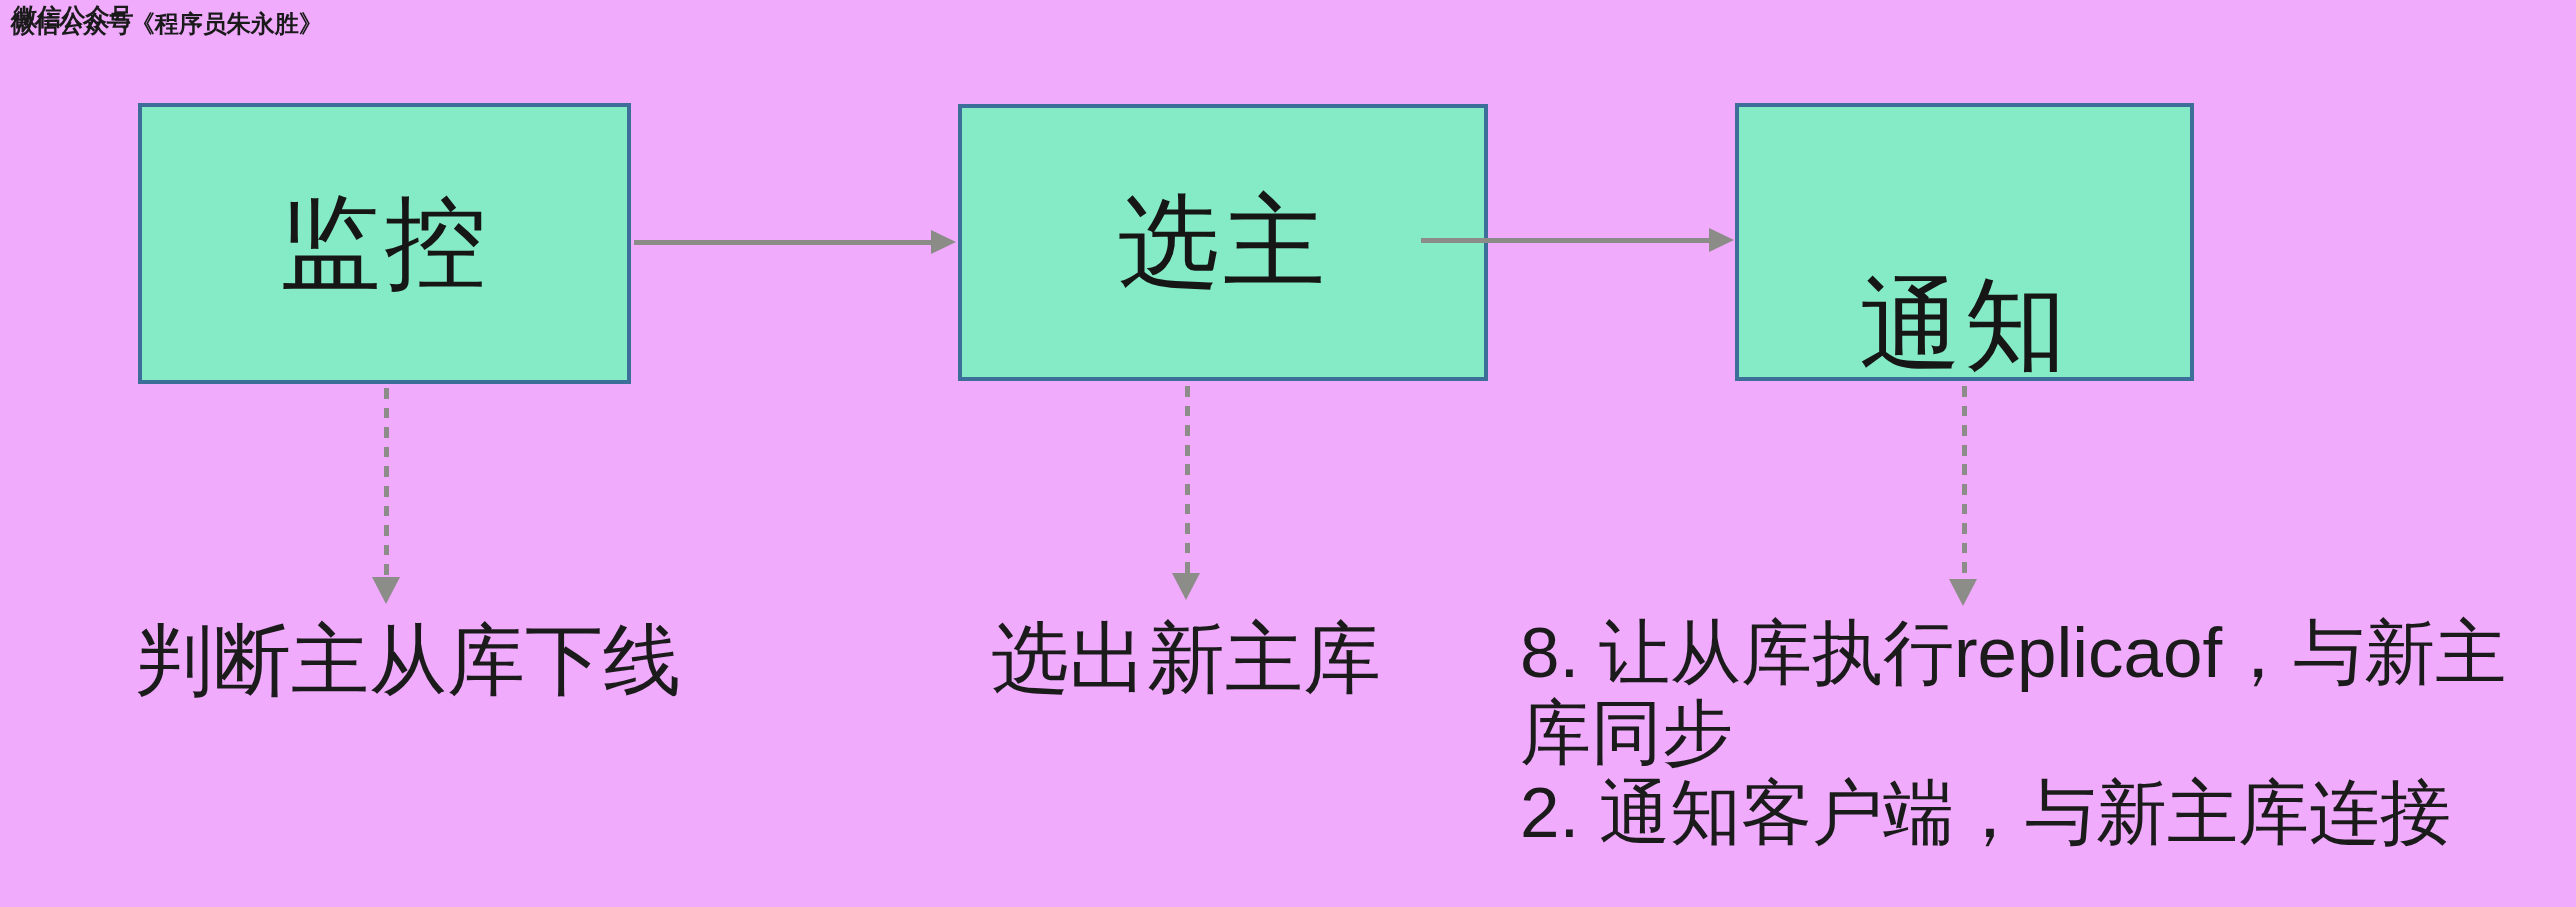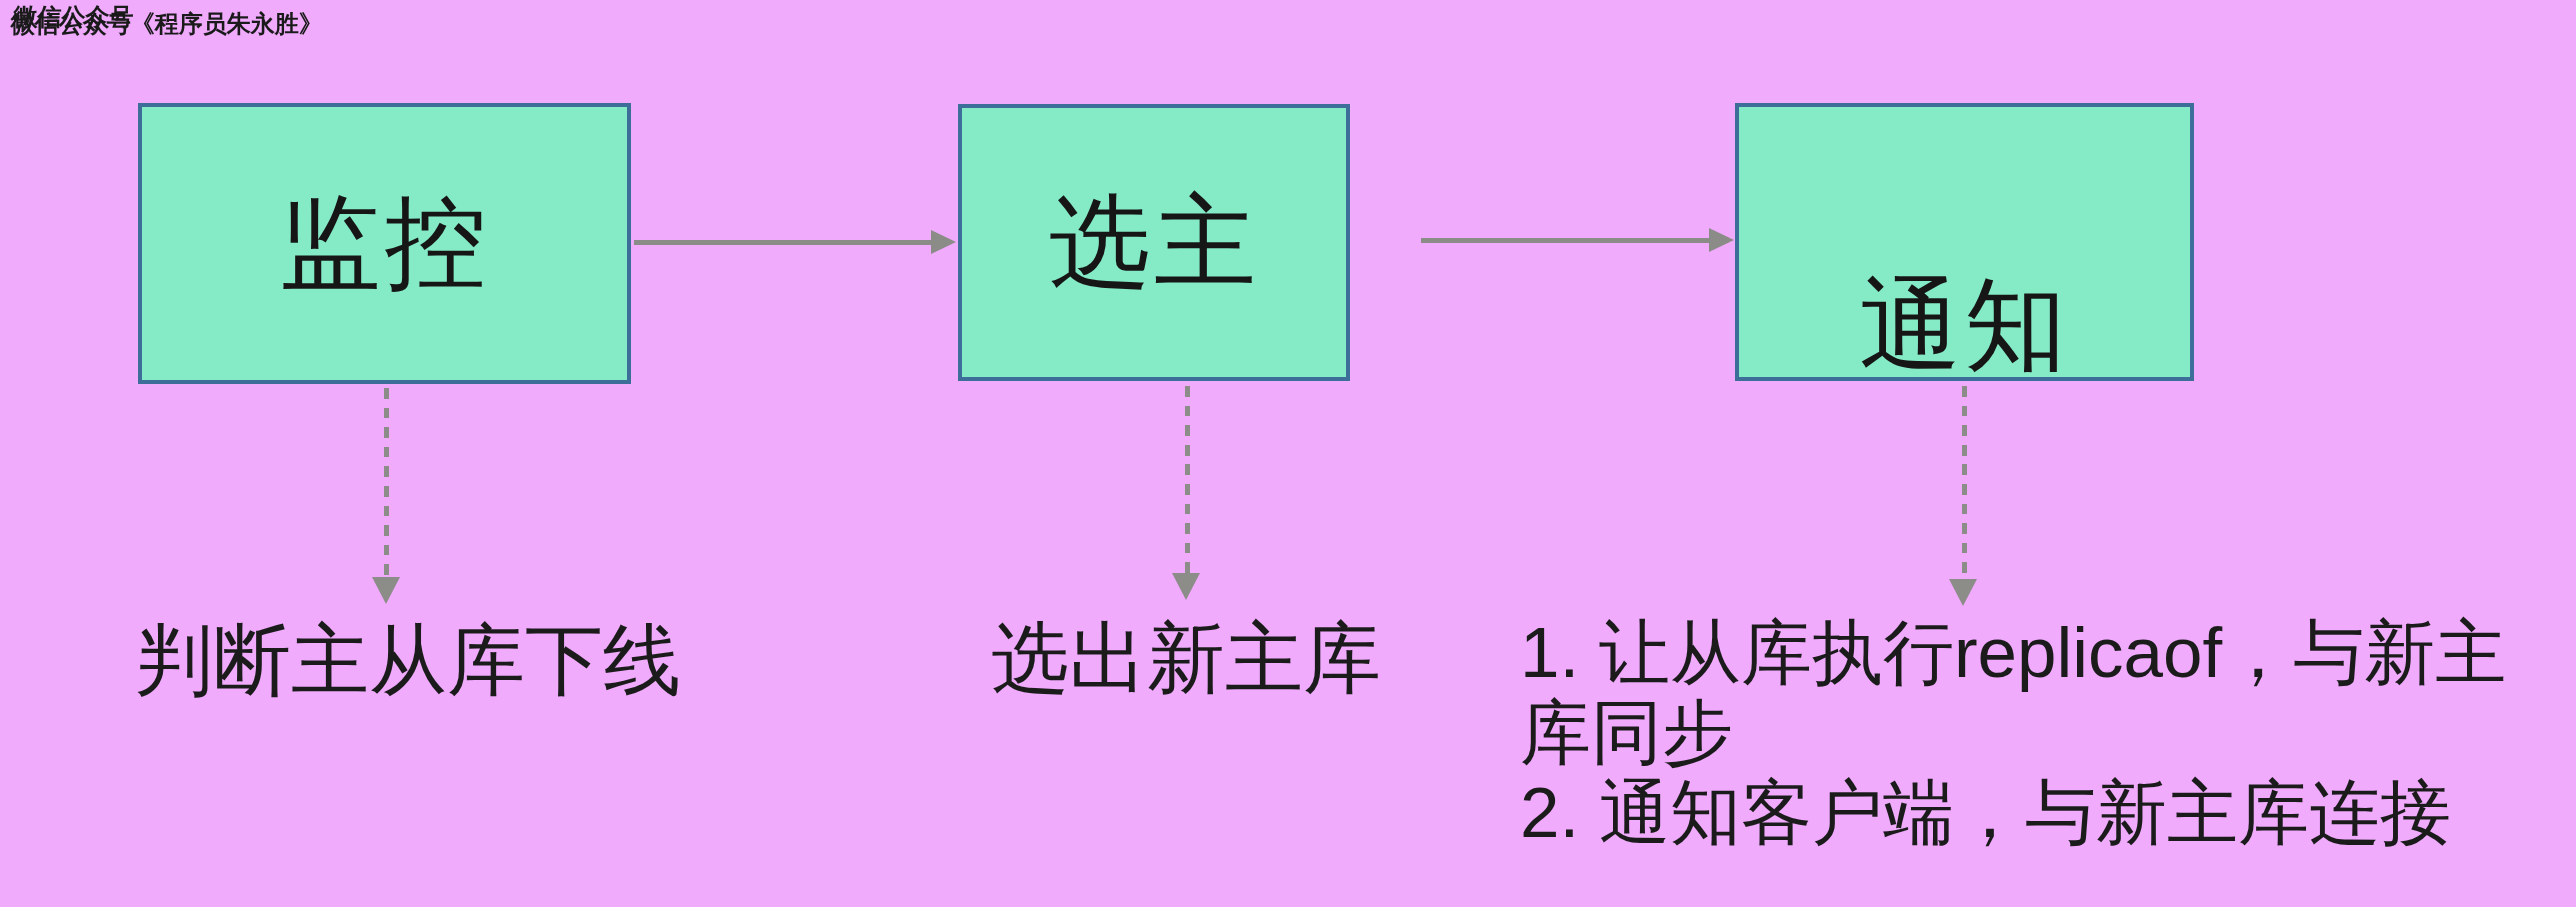--- a/index.html
+++ b/index.html
@@ -30,21 +30,21 @@
 
   
   .node {
     position: absolute;
     background: #85ebc7;
     border: 4.5px solid #3d6e99;
     box-sizing: border-box;
     display: flex; align-items: center; justify-content: center;
   }
   #node-monitor { left: 138px; top: 103px; width: 493px; height: 281px; }
-  #node-elect   { left: 958px; top: 104px; width: 392px; height: 277px; }
+  #node-elect   { left: 958px; top: 104px; width: 530px; height: 277px; }
   #node-notify  { left: 1735px; top: 103px; width: 459px; height: 278px; align-items: flex-end; }
   .node-label {
     font-size: 102px;
     line-height: 1;
     letter-spacing: 3.6px;
     color: #161616;
     white-space: nowrap;
     font-family: Liberation Serif, serif;
   }
 
@@ -122,19 +122,19 @@
 
   <div class="v-dash" id="dash2"></div>
   <div class="v-head" id="dash2-head"></div>
 
   <div class="v-dash" id="dash3"></div>
   <div class="v-head" id="dash3-head"></div>
 
   <div class="desc" id="desc-monitor">判断主从库下线</div>
   <div class="desc" id="desc-elect">选出新主库</div>
   <div class="desc" id="desc-notify">
-    <div>1. 让从库执行replicaof，与新主</div>
+    <div>8. 让从库执行replicaof，与新主</div>
     <div>库同步</div>
     <div>2. 通知客户端，与新主库连接</div>
   </div>
 
 </div>
 
 
 </body></html>

